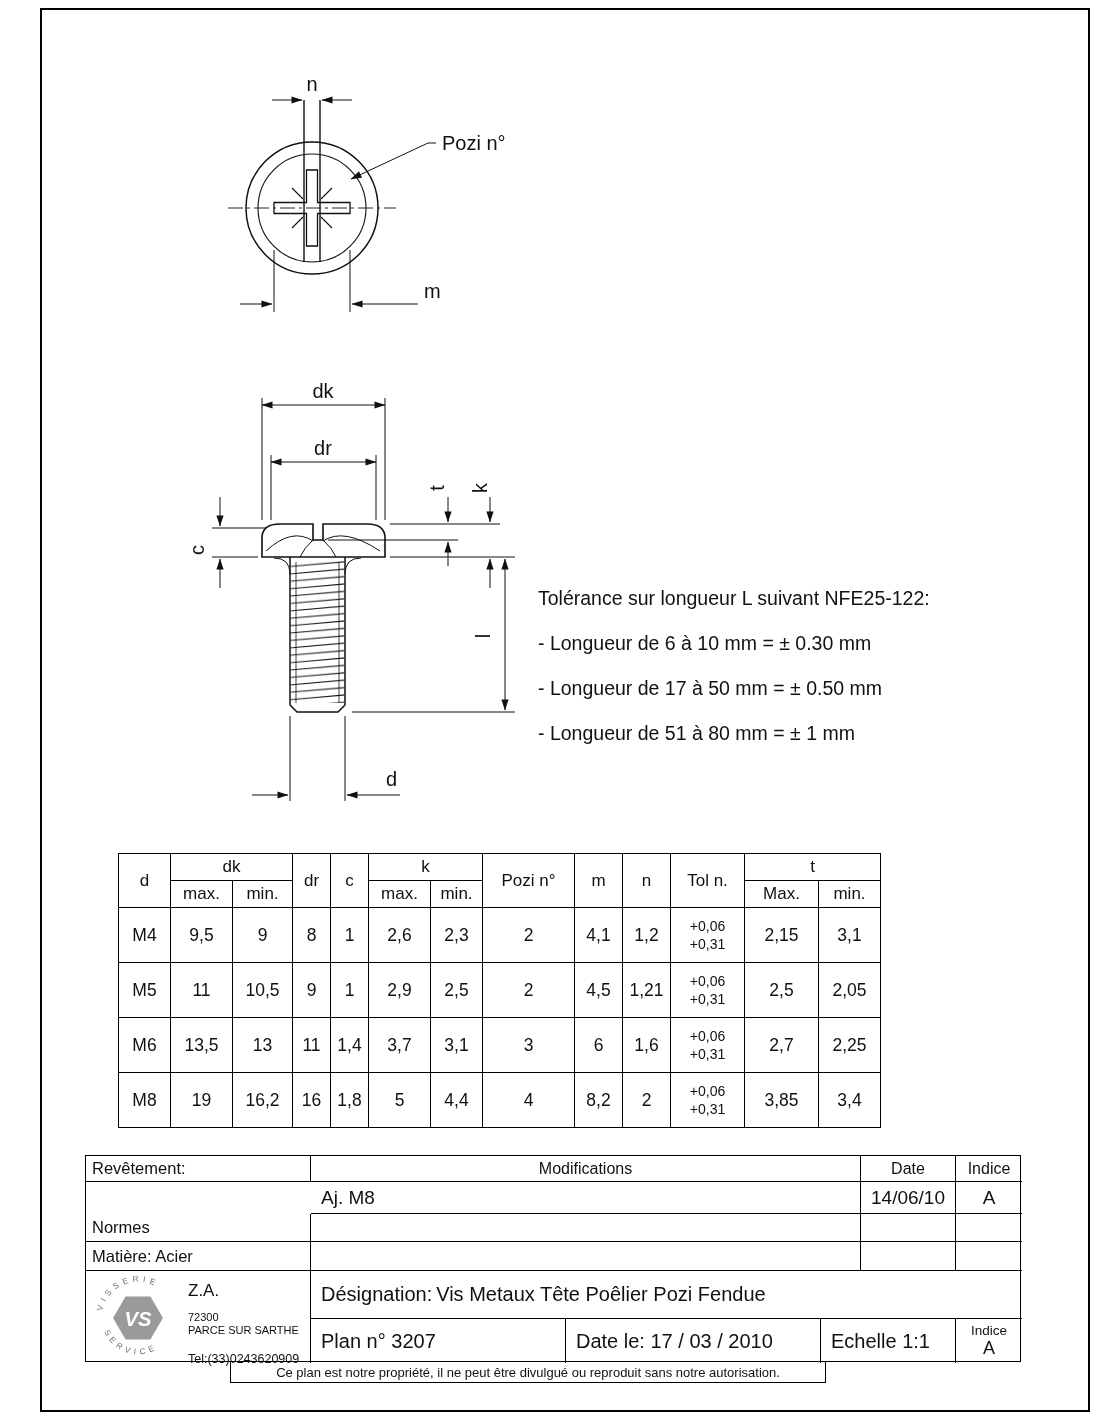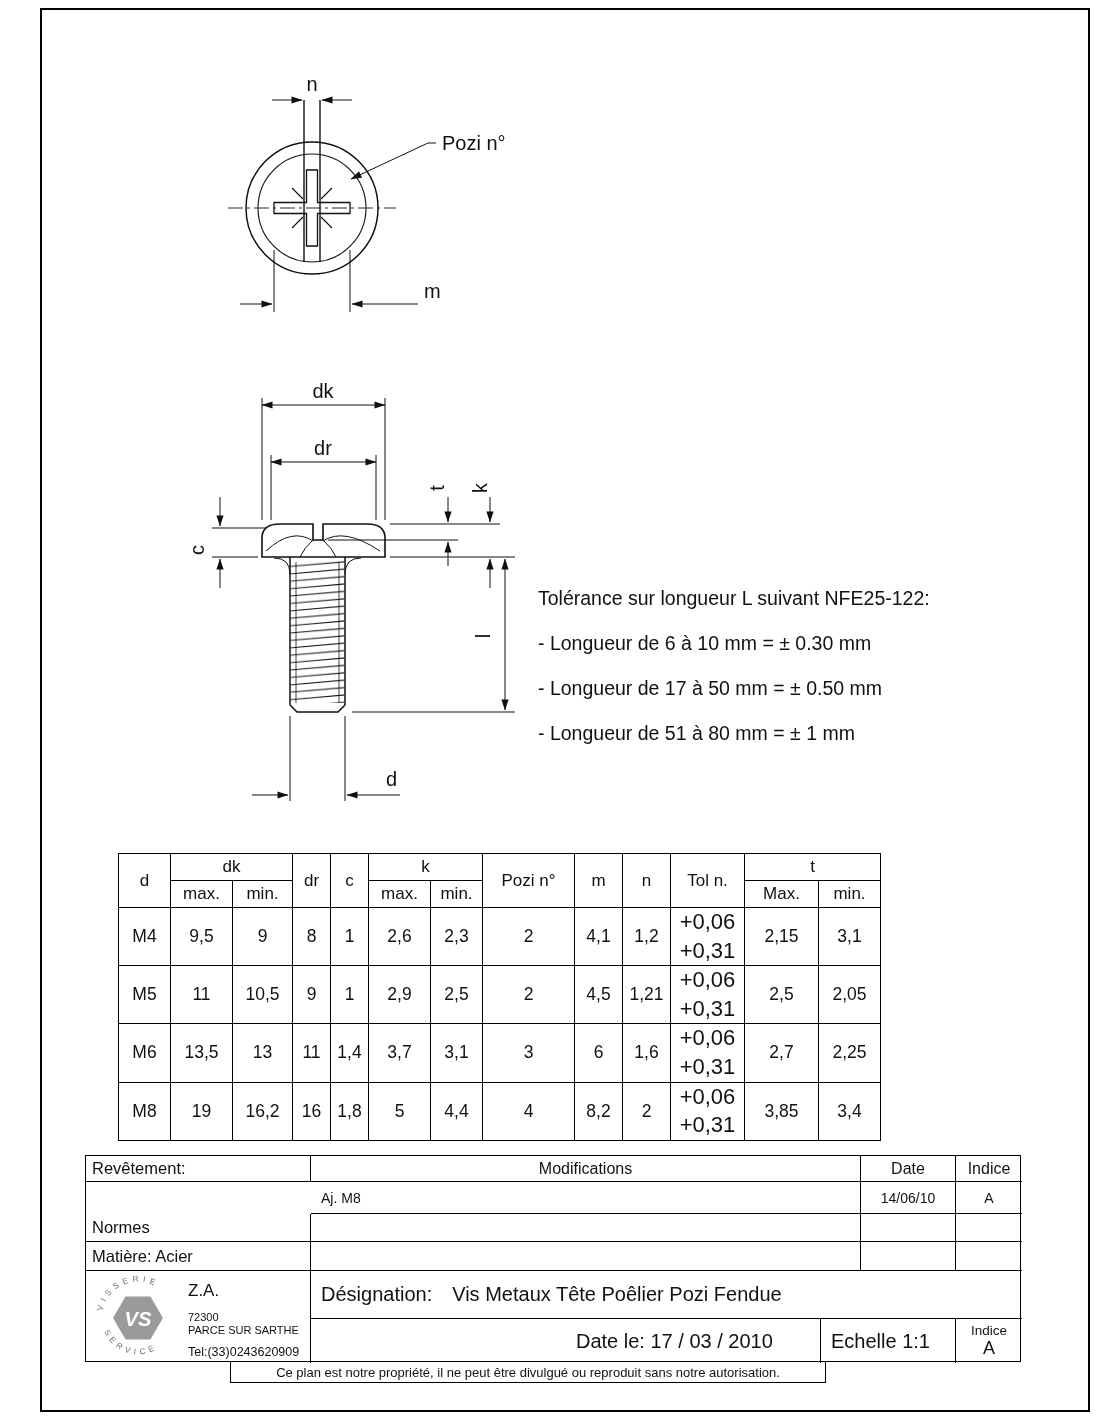--- a/index.html
+++ b/index.html
@@ -7,39 +7,39 @@
   body{position:relative;font-family:"Liberation Sans",sans-serif;color:#111;overflow:hidden}
   .frame{position:absolute;left:40px;top:8px;width:1050px;height:1404px;border:2px solid #000;pointer-events:none}
   .drawing{position:absolute;left:0;top:0}
   .drawing text{font-size:20px;font-family:"Liberation Sans",sans-serif;fill:#111}
   .tolerance{position:absolute;left:538px;top:576px;font-size:19.5px;line-height:45px;white-space:nowrap}
   .dims{position:absolute;left:118px;top:853px;border-collapse:collapse;table-layout:fixed}
   .dims th,.dims td{border:1.2px solid #000;font-weight:normal;text-align:center;font-size:17.5px;padding:0 2px}
   .dims thead tr{height:27px}
   .dims thead th{font-size:17px}
   .dims tbody tr{height:55px}
-  .dims .tol{white-space:pre-line;line-height:1.3;font-size:22px}
+  .dims .tol{white-space:pre-line;line-height:1.3;font-size:14px}
   .tb{position:absolute;left:85px;top:1155px;width:936px;height:207px;border:1.5px solid #000;font-size:16px}
   .cell{position:absolute;display:flex;align-items:center}
   .br{border-right:1.3px solid #000}
   .bb{border-bottom:1.3px solid #000}
   .cen{justify-content:center}
   .lab{padding-left:6px;font-size:16.5px}
-  .big{font-size:14px}
+  .big{font-size:19px}
   .pl{padding-left:10px}
   .desig{font-size:20px}
-  .desig-val{margin-left:20px}
+  .desig-val{margin-left:4px}
   .col{flex-direction:column;justify-content:center;line-height:1.15}
   .ind-lab{font-size:13.5px}
   .ind-val{font-size:18px}
   .logo{position:absolute;left:6px;top:2px}
   .addr{position:absolute;left:102px;top:10px}
   .addr .za{font-size:17px;margin-bottom:10px}
   .addr .sm{font-size:11px;line-height:13px}
-  .addr .tel{font-size:12.5px;margin-top:8px}
+  .addr .tel{font-size:12.5px;margin-top:15px}
   .footer{position:absolute;left:230px;top:1362px;width:596px;height:21px;border:1.4px solid #000;border-top:none;display:flex;align-items:center;justify-content:center;font-size:13px}
 </style>
 </head>
 <body>
 
 <div class="page">
   <div class="frame"></div>
 
   <svg class="drawing" width="1100" height="840" viewBox="0 0 1100 840">
     <defs>
@@ -303,20 +303,21 @@
     <div class="cell bb cen" style="left:870px;top:0;width:66px;height:26px">Indice</div>
     <div class="cell bb cen big" style="left:870px;top:26px;width:66px;height:32px">A</div>
     <div class="cell bb" style="left:870px;top:58px;width:66px;height:28px"></div>
     <div class="cell bb" style="left:870px;top:86px;width:66px;height:29px"></div>
 
     <div class="cell bb desig pl" style="left:225px;top:115px;width:711px;height:48px">
       <span>Désignation:</span>
       <span class="desig-val">Vis Metaux Tête Poêlier Pozi Fendue</span>
     </div>
 
+    <div class="cell br desig pl" style="left:225px;top:163px;width:255px;height:44px">Plan n° 3207</div>
     <div class="cell br desig pl" style="left:480px;top:163px;width:255px;height:44px">Date le: 17 / 03 / 2010</div>
     <div class="cell br desig pl" style="left:735px;top:163px;width:135px;height:44px">Echelle 1:1</div>
     <div class="cell col" style="left:870px;top:163px;width:66px;height:44px">
       <span class="ind-lab">Indice</span>
       <span class="ind-val">A</span>
     </div>
   </div>
 
   <div class="footer">Ce plan est notre propriété, il ne peut être divulgué ou reproduit sans notre autorisation.</div>
 </div>

